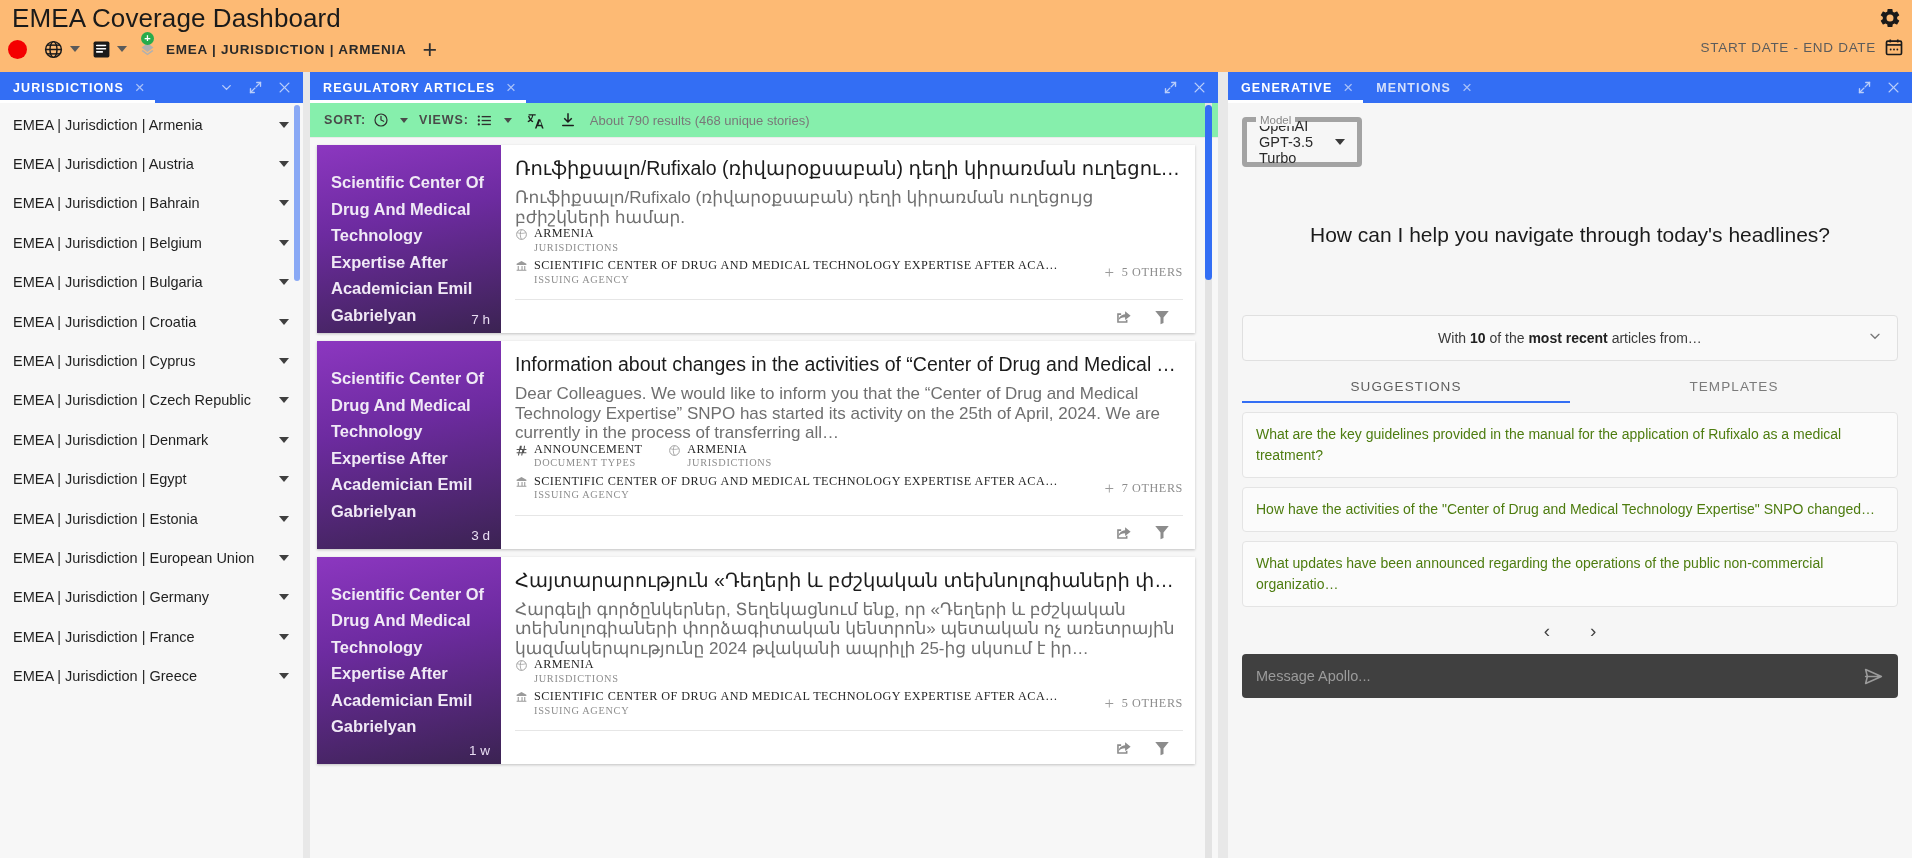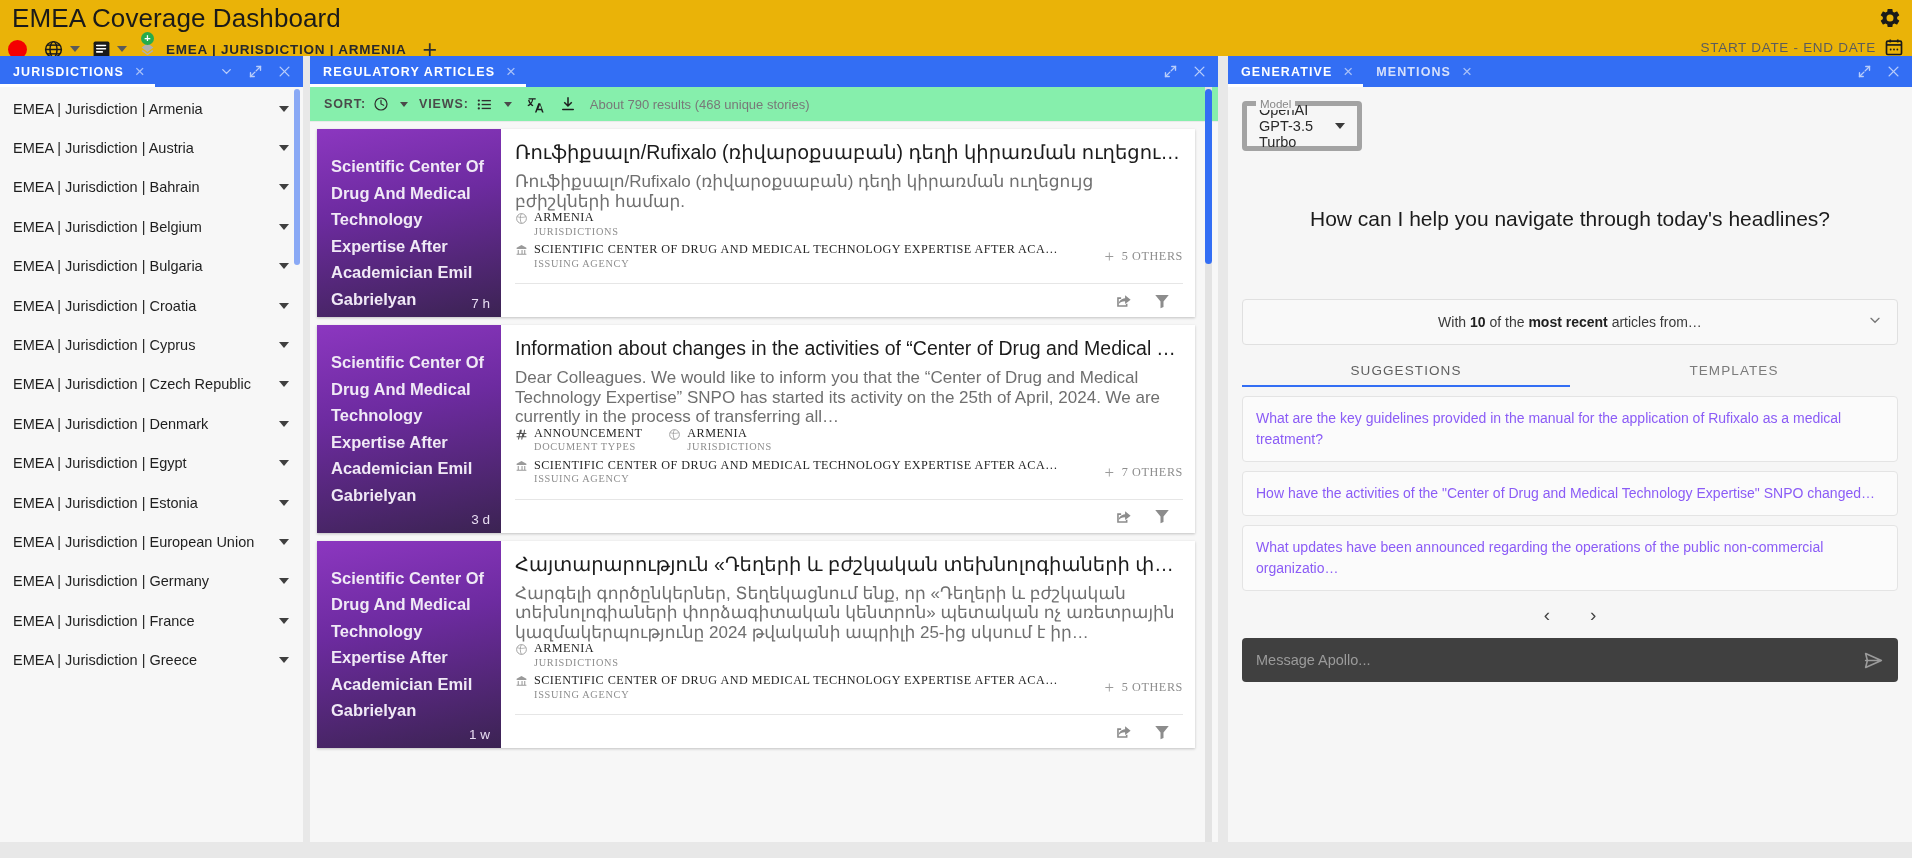--- a/index.html
+++ b/index.html
@@ -5,21 +5,21 @@
   * { box-sizing: border-box; margin: 0; padding: 0; }
   html, body {
     width: 1912px; height: 858px;
     overflow: hidden;
     background: #e8e8e8;
     font-family: "Liberation Sans", sans-serif;
     color: #212121;
   }
 
   
-  .topbar { position: relative; height: 56px; background: #eab308; }
+  .topbar { position: relative; height: 72px; background: #fdba74; }
   .app-title {
     position: absolute; left: 12px; top: 3px;
     font-size: 26px; font-weight: 400; color: #1a1a1a;
     letter-spacing: .1px;
   }
   .gear-btn {
     position: absolute; right: 10px; top: 6px;
     width: 24px; height: 24px; cursor: pointer;
   }
   .toolrow { position: absolute; left: 8px; top: 36px; display: flex; align-items: center; height: 26px; }
@@ -193,21 +193,21 @@
   .sug-tab {
     flex: 1; text-align: center; font-size: 13.5px; letter-spacing: 1.1px;
     color: #7b7b7b; padding-bottom: 9px; position: relative; cursor: pointer;
   }
   .sug-tab.active { color: #5f5f5f; }
   .sug-tab.active::after {
     content: ""; position: absolute; left: 0; right: 0; bottom: 0; height: 2.5px; background: #336ef4;
   }
   .sug-card {
     margin-top: 9px; border: 1px solid #e4e4e4; border-radius: 4px; background: #fbfbfb;
-    padding: 11px 13px; font-size: 14px; color: #8b5cf6; line-height: 21px; cursor: pointer;
+    padding: 11px 13px; font-size: 14px; color: #4d7c0f; line-height: 21px; cursor: pointer;
   }
   .sug-nav { display: flex; align-items: center; justify-content: center; gap: 40px; margin-top: 14px; }
   .nav-arrow { font-size: 19px; color: #444; cursor: pointer; line-height: 1; }
   .msg-box {
     margin-top: 14px; height: 44px; background: #404040; border-radius: 4px;
     display: flex; align-items: center; padding: 0 14px; cursor: text;
   }
   .msg-ph { font-size: 14.5px; color: #9b9b9b; flex: 1; }
   .send-icon { cursor: pointer; display: flex; }
 </style>

